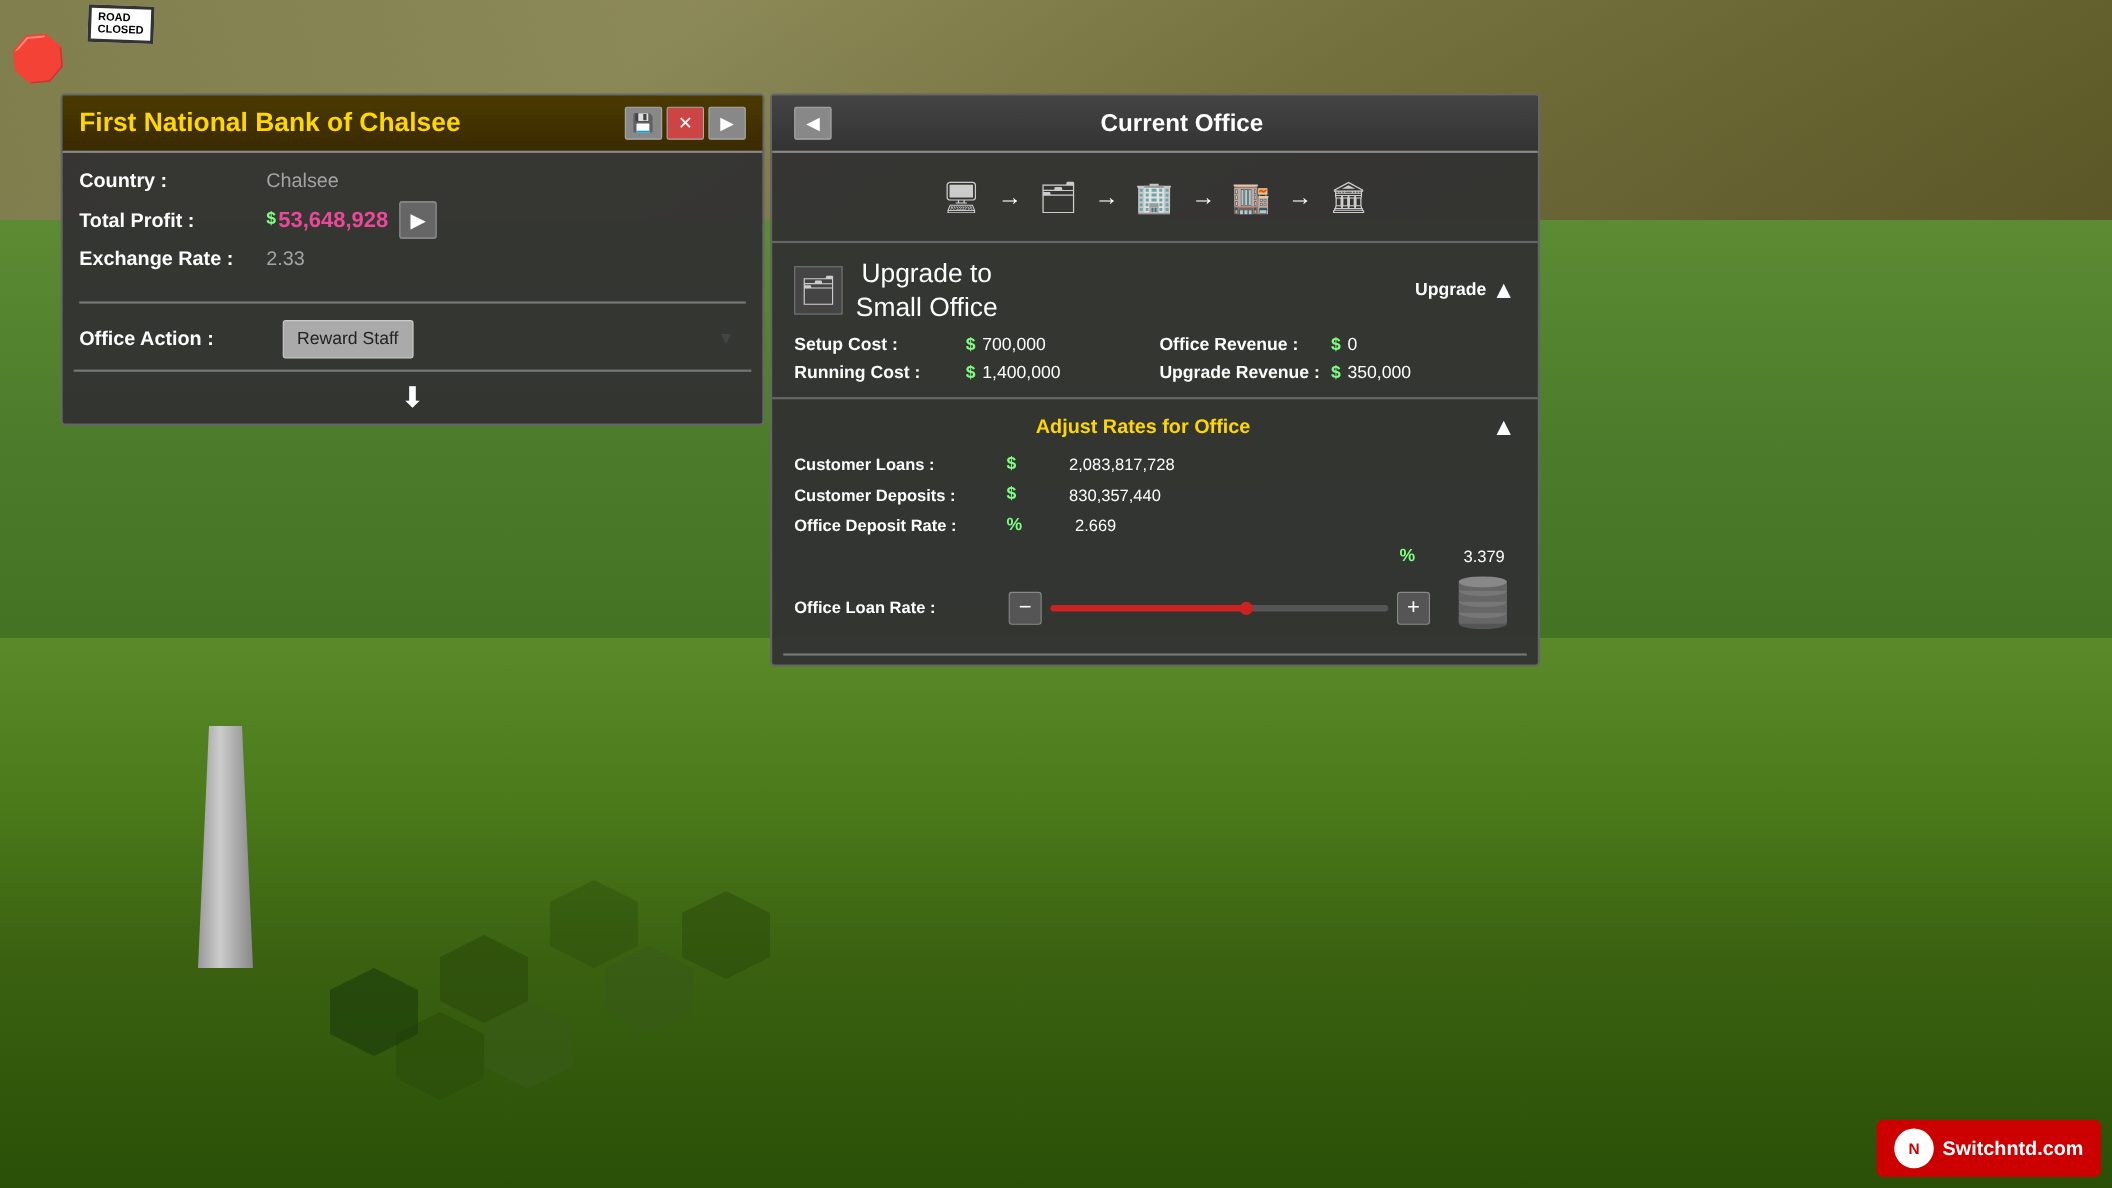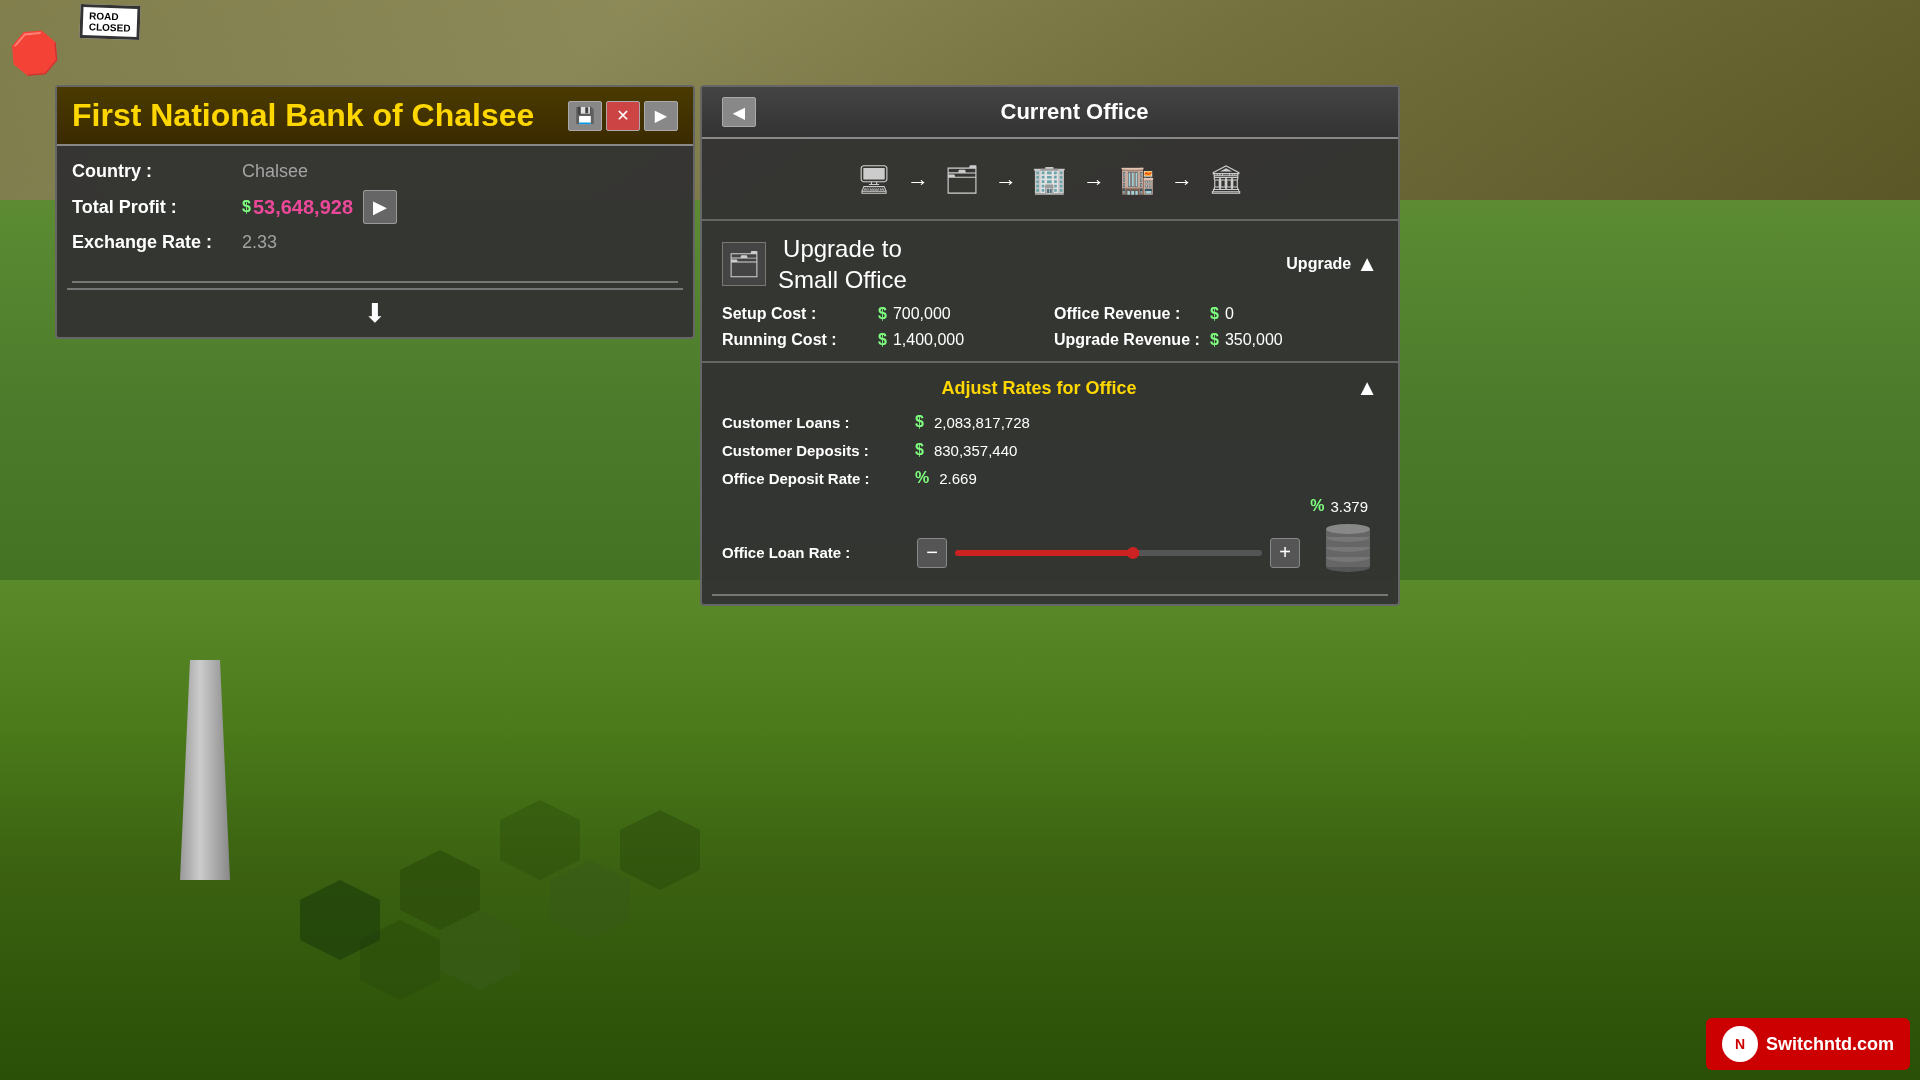--- a/index.html
+++ b/index.html
@@ -71,21 +71,21 @@
       border-bottom: 2px solid #888;
       padding: 10px 15px;
       display: flex;
       align-items: center;
       justify-content: space-between;
       position: relative;
     }
 
     .panel-title {
       color: #FFD700;
-      font-size: 32px;
+      font-size: 24px;
       font-weight: bold;
     }
 
     .panel-header-buttons {
       display: flex;
       gap: 4px;
     }
 
     .header-btn {
       width: 34px;
@@ -426,20 +426,21 @@
     .rate-label {
       color: #fff;
       font-size: 15px;
       font-weight: bold;
       min-width: 185px;
     }
 
     .rate-value {
       color: #fff;
       font-size: 15px;
+      margin-left: 38px;
     }
 
     .rate-dollar {
       color: #7fff7f;
       font-weight: bold;
       margin-right: 2px;
     }
 
     .rate-percent {
       color: #7fff7f;
@@ -622,20 +623,32 @@
       </div>
       <div class="info-row">
         <span class="info-label">Exchange Rate :</span>
         <span class="info-value">2.33</span>
       </div>
     </div>
   </div>
 
   <div class="separator"></div>
 
+  <div class="office-action-row">
+    <span class="office-action-label">Office Action :</span>
+    <div class="select-wrapper">
+      <select class="office-action-select">
+        <option>Reward Staff</option>
+        <option>Train Staff</option>
+        <option>Hire Staff</option>
+        <option>Fire Staff</option>
+      </select>
+      <span class="select-arrow">▼</span>
+    </div>
+  </div>
 
   <div class="panel-separator"></div>
 
   <div class="scroll-down-indicator">
     <span>⬇</span>
   </div>
 </div>
 
 <div class="right-panel">
   <div class="right-panel-header">

